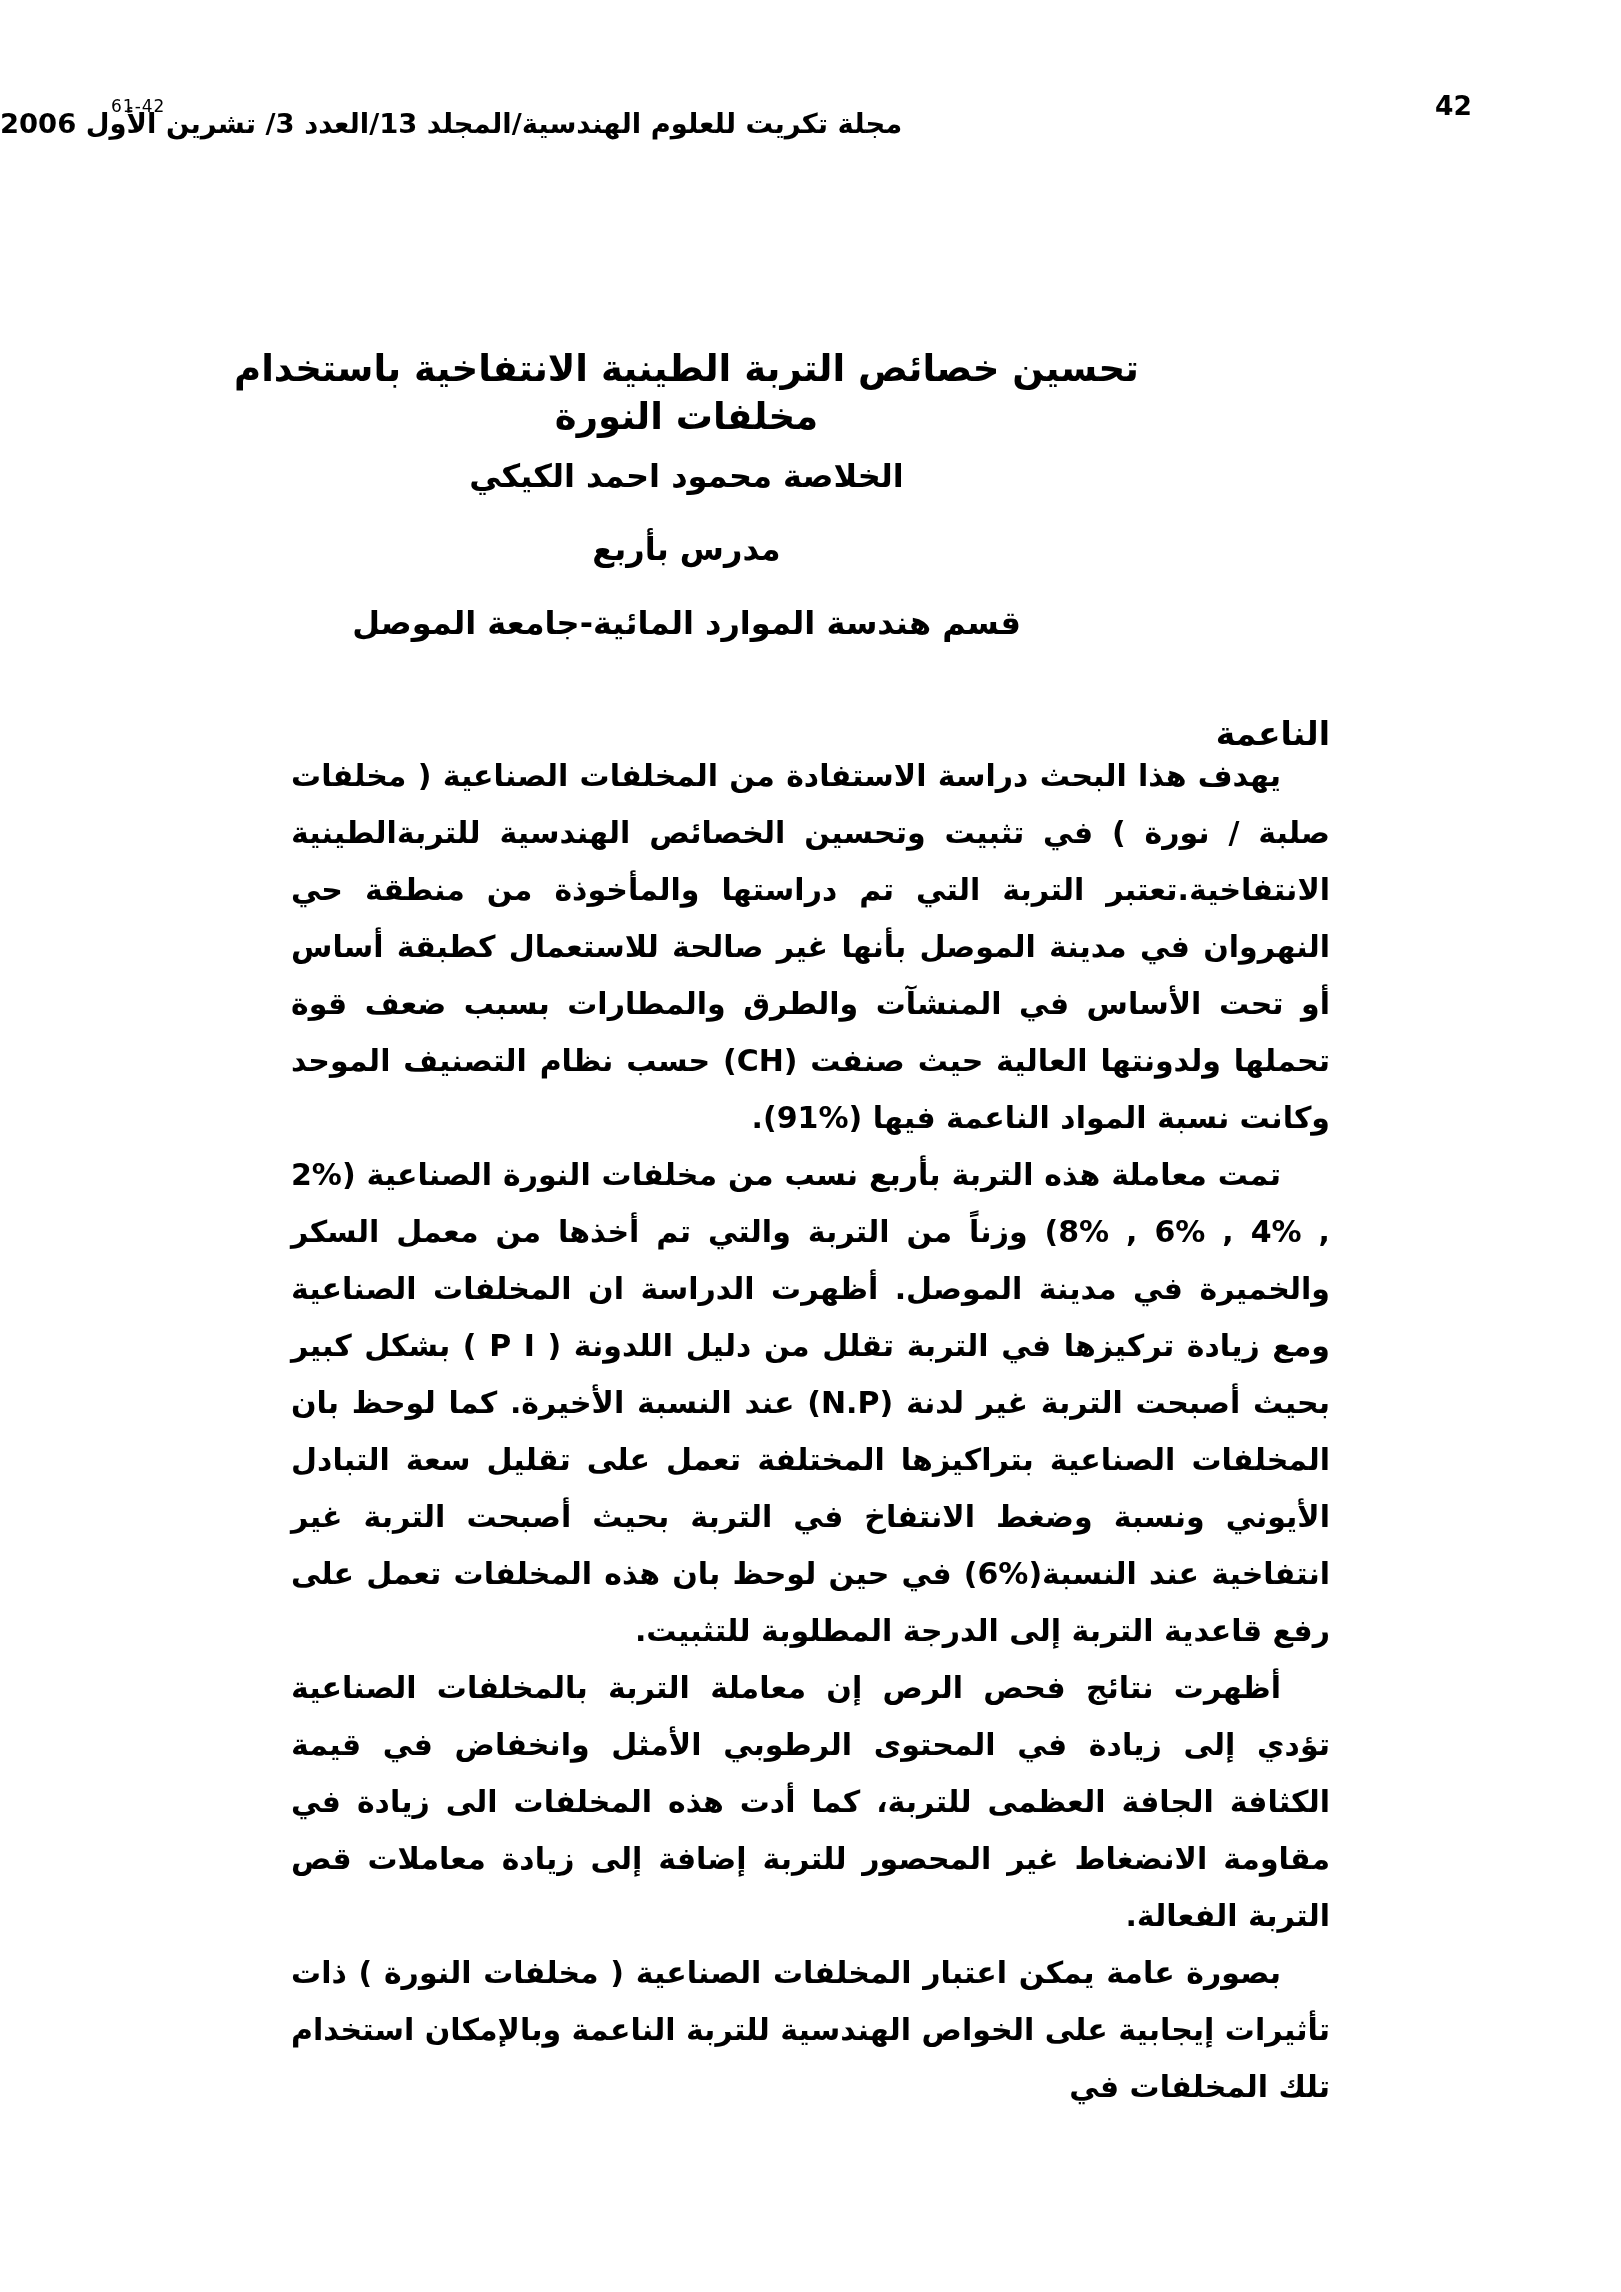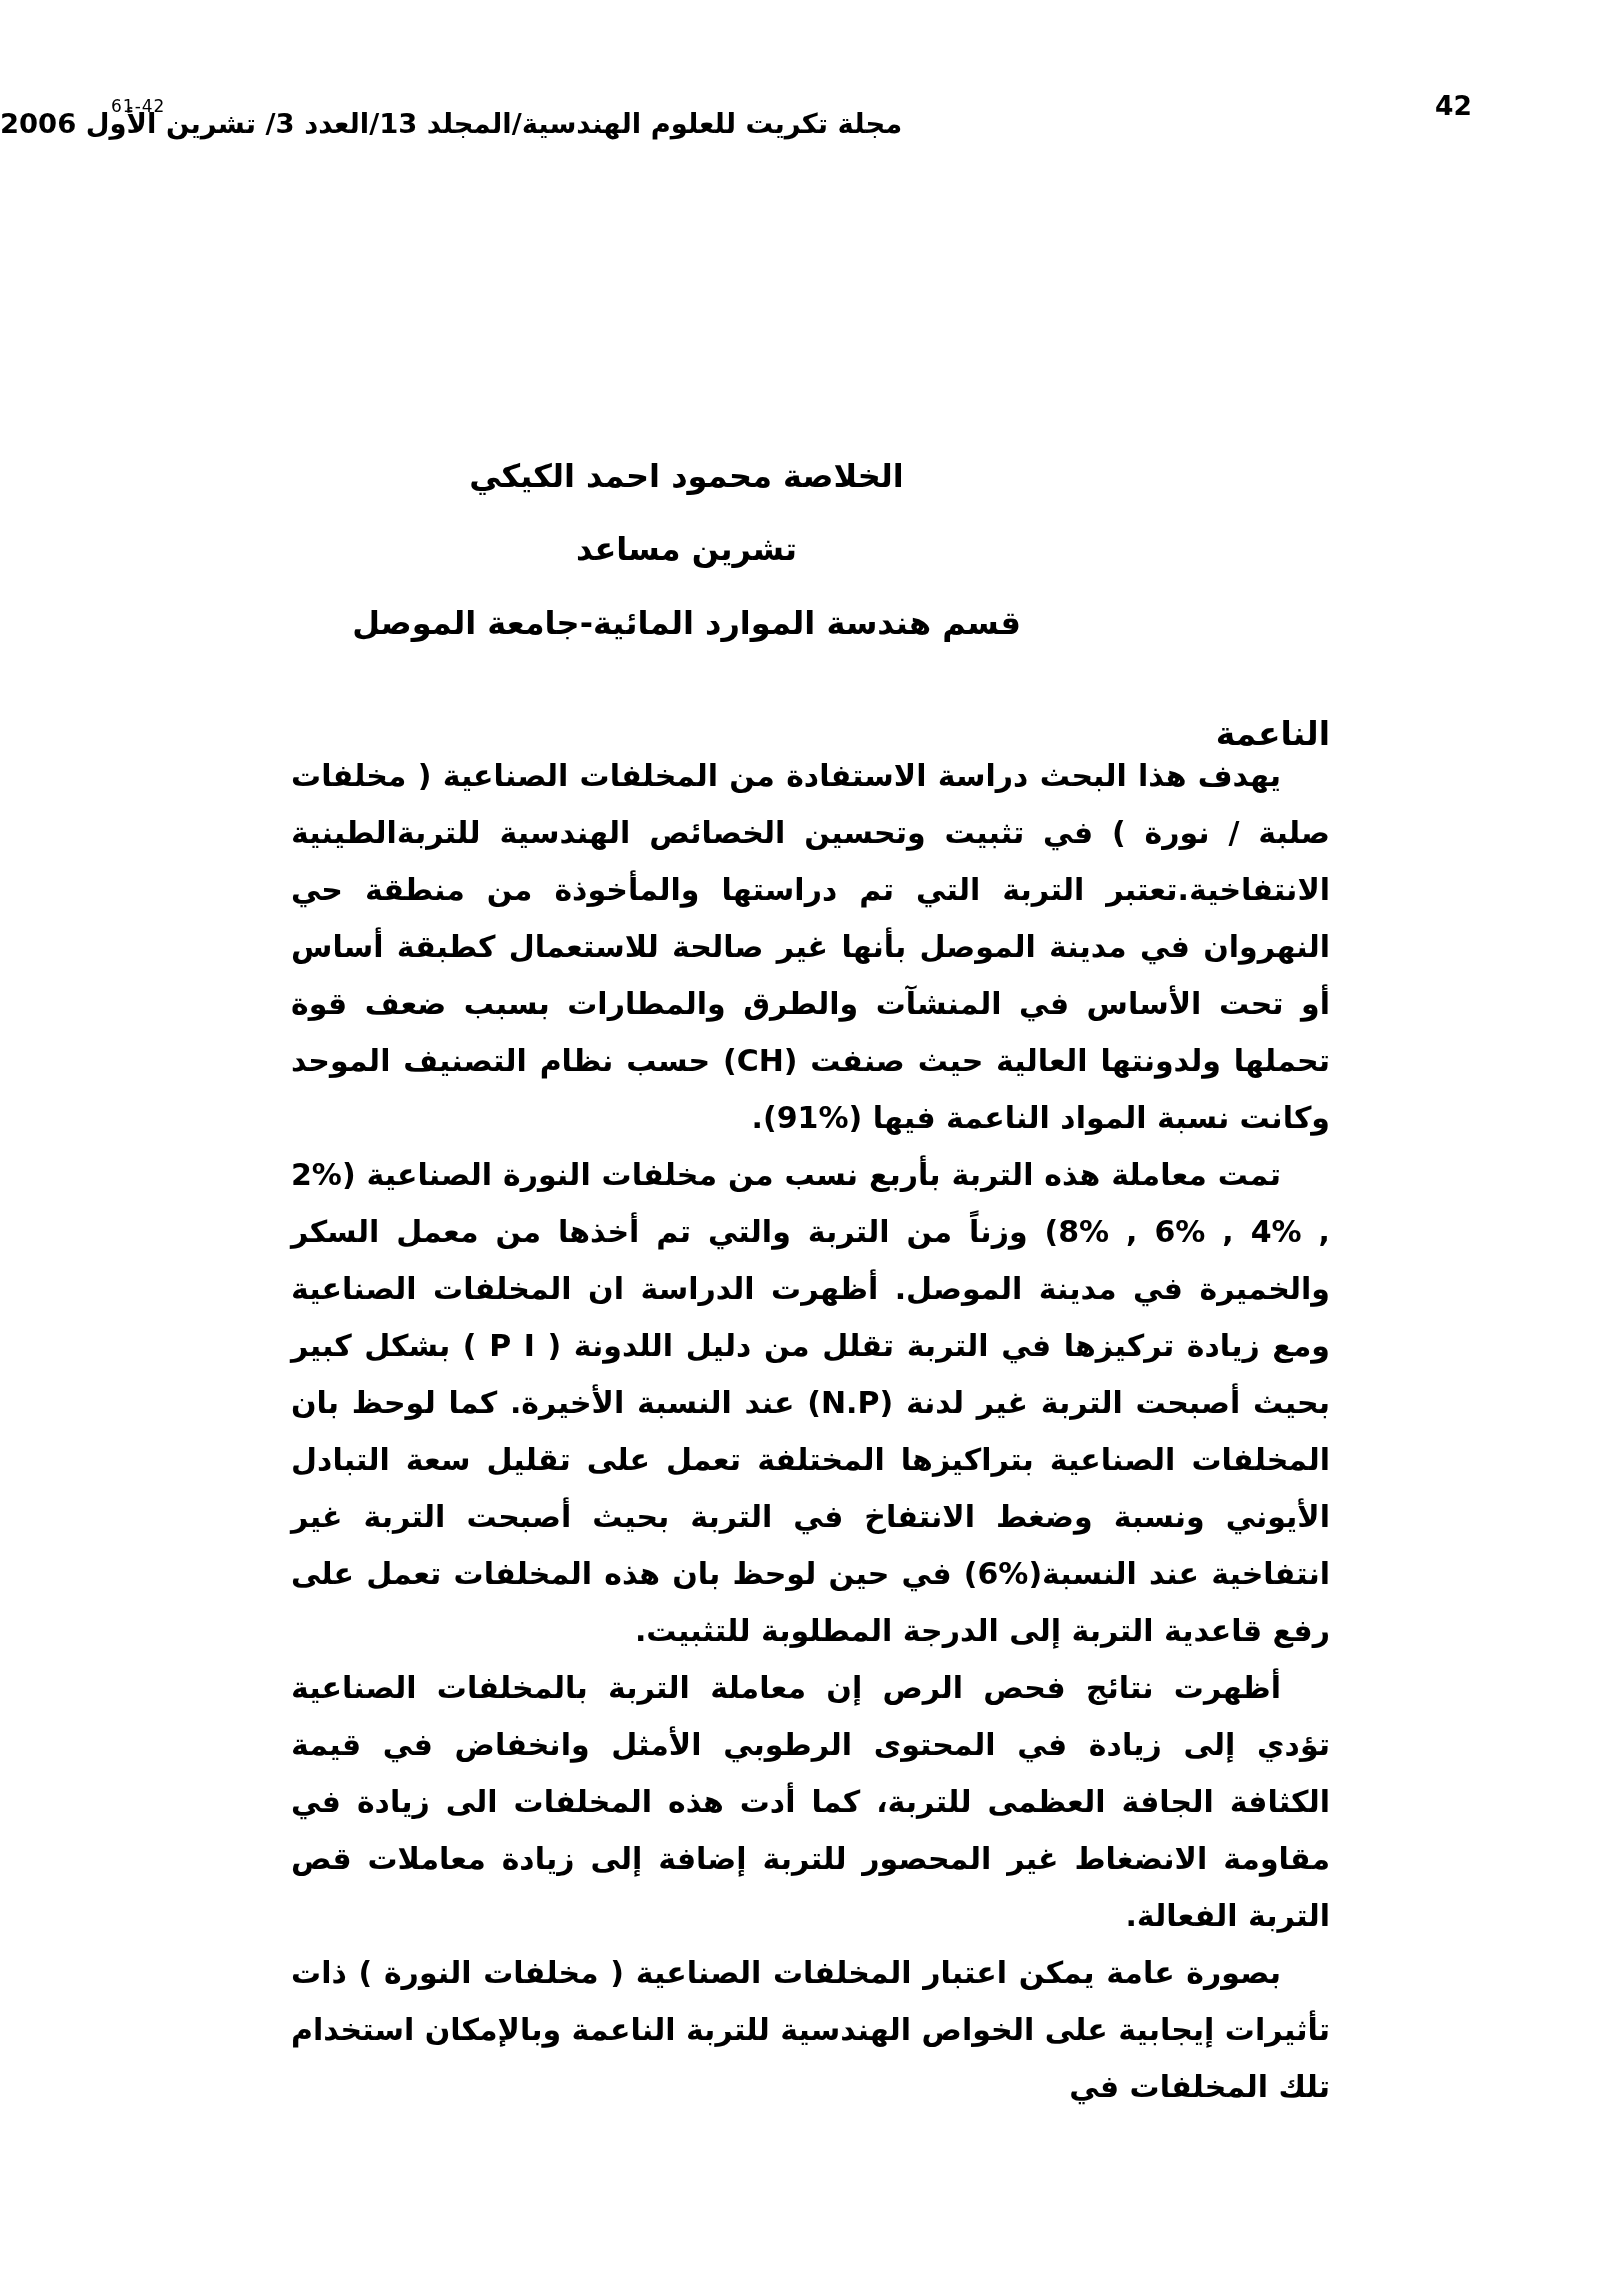--- a/index.html
+++ b/index.html
@@ -108,24 +108,25 @@
 <body>
 
 <div class="page">
 
   <div class="header-range">61-42</div>
 
   <div class="header-journal">مجلة تكريت للعلوم الهندسية/المجلد 13/العدد 3/ تشرين الأول 2006</div>
 
   <div class="header-pagenum">42</div>
 
+  <h1 class="center-block paper-title">تحسين خصائص التربة الطينية الانتفاخية باستخدام مخلفات النورة</h1>
 
   <div class="center-block author-name">الخلاصة محمود احمد الكيكي</div>
 
-  <div class="center-block author-position">تشرين مساعد</div>
+  <div class="center-block author-position">مدرس بأربع</div>
 
   <div class="center-block author-affiliation">قسم هندسة الموارد المائية-جامعة الموصل</div>
 
   <h2 class="abstract-heading">الناعمة</h2>
 
   <div class="abstract-body">
     <p>يهدف هذا البحث دراسة الاستفادة من المخلفات الصناعية ( مخلفات صلبة / نورة ) في تثبيت وتحسين الخصائص الهندسية للتربةالطينية الانتفاخية.تعتبر التربة التي تم دراستها والمأخوذة من منطقة حي النهروان في مدينة الموصل بأنها غير صالحة للاستعمال كطبقة أساس أو تحت الأساس في المنشآت والطرق والمطارات بسبب ضعف قوة تحملها ولدونتها العالية حيث صنفت (CH) حسب نظام التصنيف الموحد وكانت نسبة المواد الناعمة فيها (‎91%).</p>
     <p>تمت معاملة هذه التربة بأربع نسب من مخلفات النورة الصناعية (‎2%‏ , ‎4%‏ , ‎6%‏ , ‎8%‏) وزناً من التربة والتي تم أخذها من معمل السكر والخميرة في مدينة الموصل. أظهرت الدراسة ان المخلفات الصناعية ومع زيادة تركيزها في التربة تقلل من دليل اللدونة ( P I ) بشكل كبير بحيث أصبحت التربة غير لدنة (N.P) عند النسبة الأخيرة. كما لوحظ بان المخلفات الصناعية بتراكيزها المختلفة تعمل على تقليل سعة التبادل الأيوني ونسبة وضغط الانتفاخ في التربة بحيث أصبحت التربة غير انتفاخية عند النسبة(‎6%) في حين لوحظ بان هذه المخلفات تعمل على رفع قاعدية التربة إلى الدرجة المطلوبة للتثبيت.</p>
     <p>أظهرت نتائج فحص الرص إن معاملة التربة بالمخلفات الصناعية تؤدي إلى زيادة في المحتوى الرطوبي الأمثل وانخفاض في قيمة الكثافة الجافة العظمى للتربة، كما أدت هذه المخلفات الى زيادة في مقاومة الانضغاط غير المحصور للتربة إضافة إلى زيادة معاملات قص التربة الفعالة.</p>
     <p>بصورة عامة يمكن اعتبار المخلفات الصناعية ( مخلفات النورة ) ذات تأثيرات إيجابية على الخواص الهندسية للتربة الناعمة وبالإمكان استخدام تلك المخلفات في</p>

